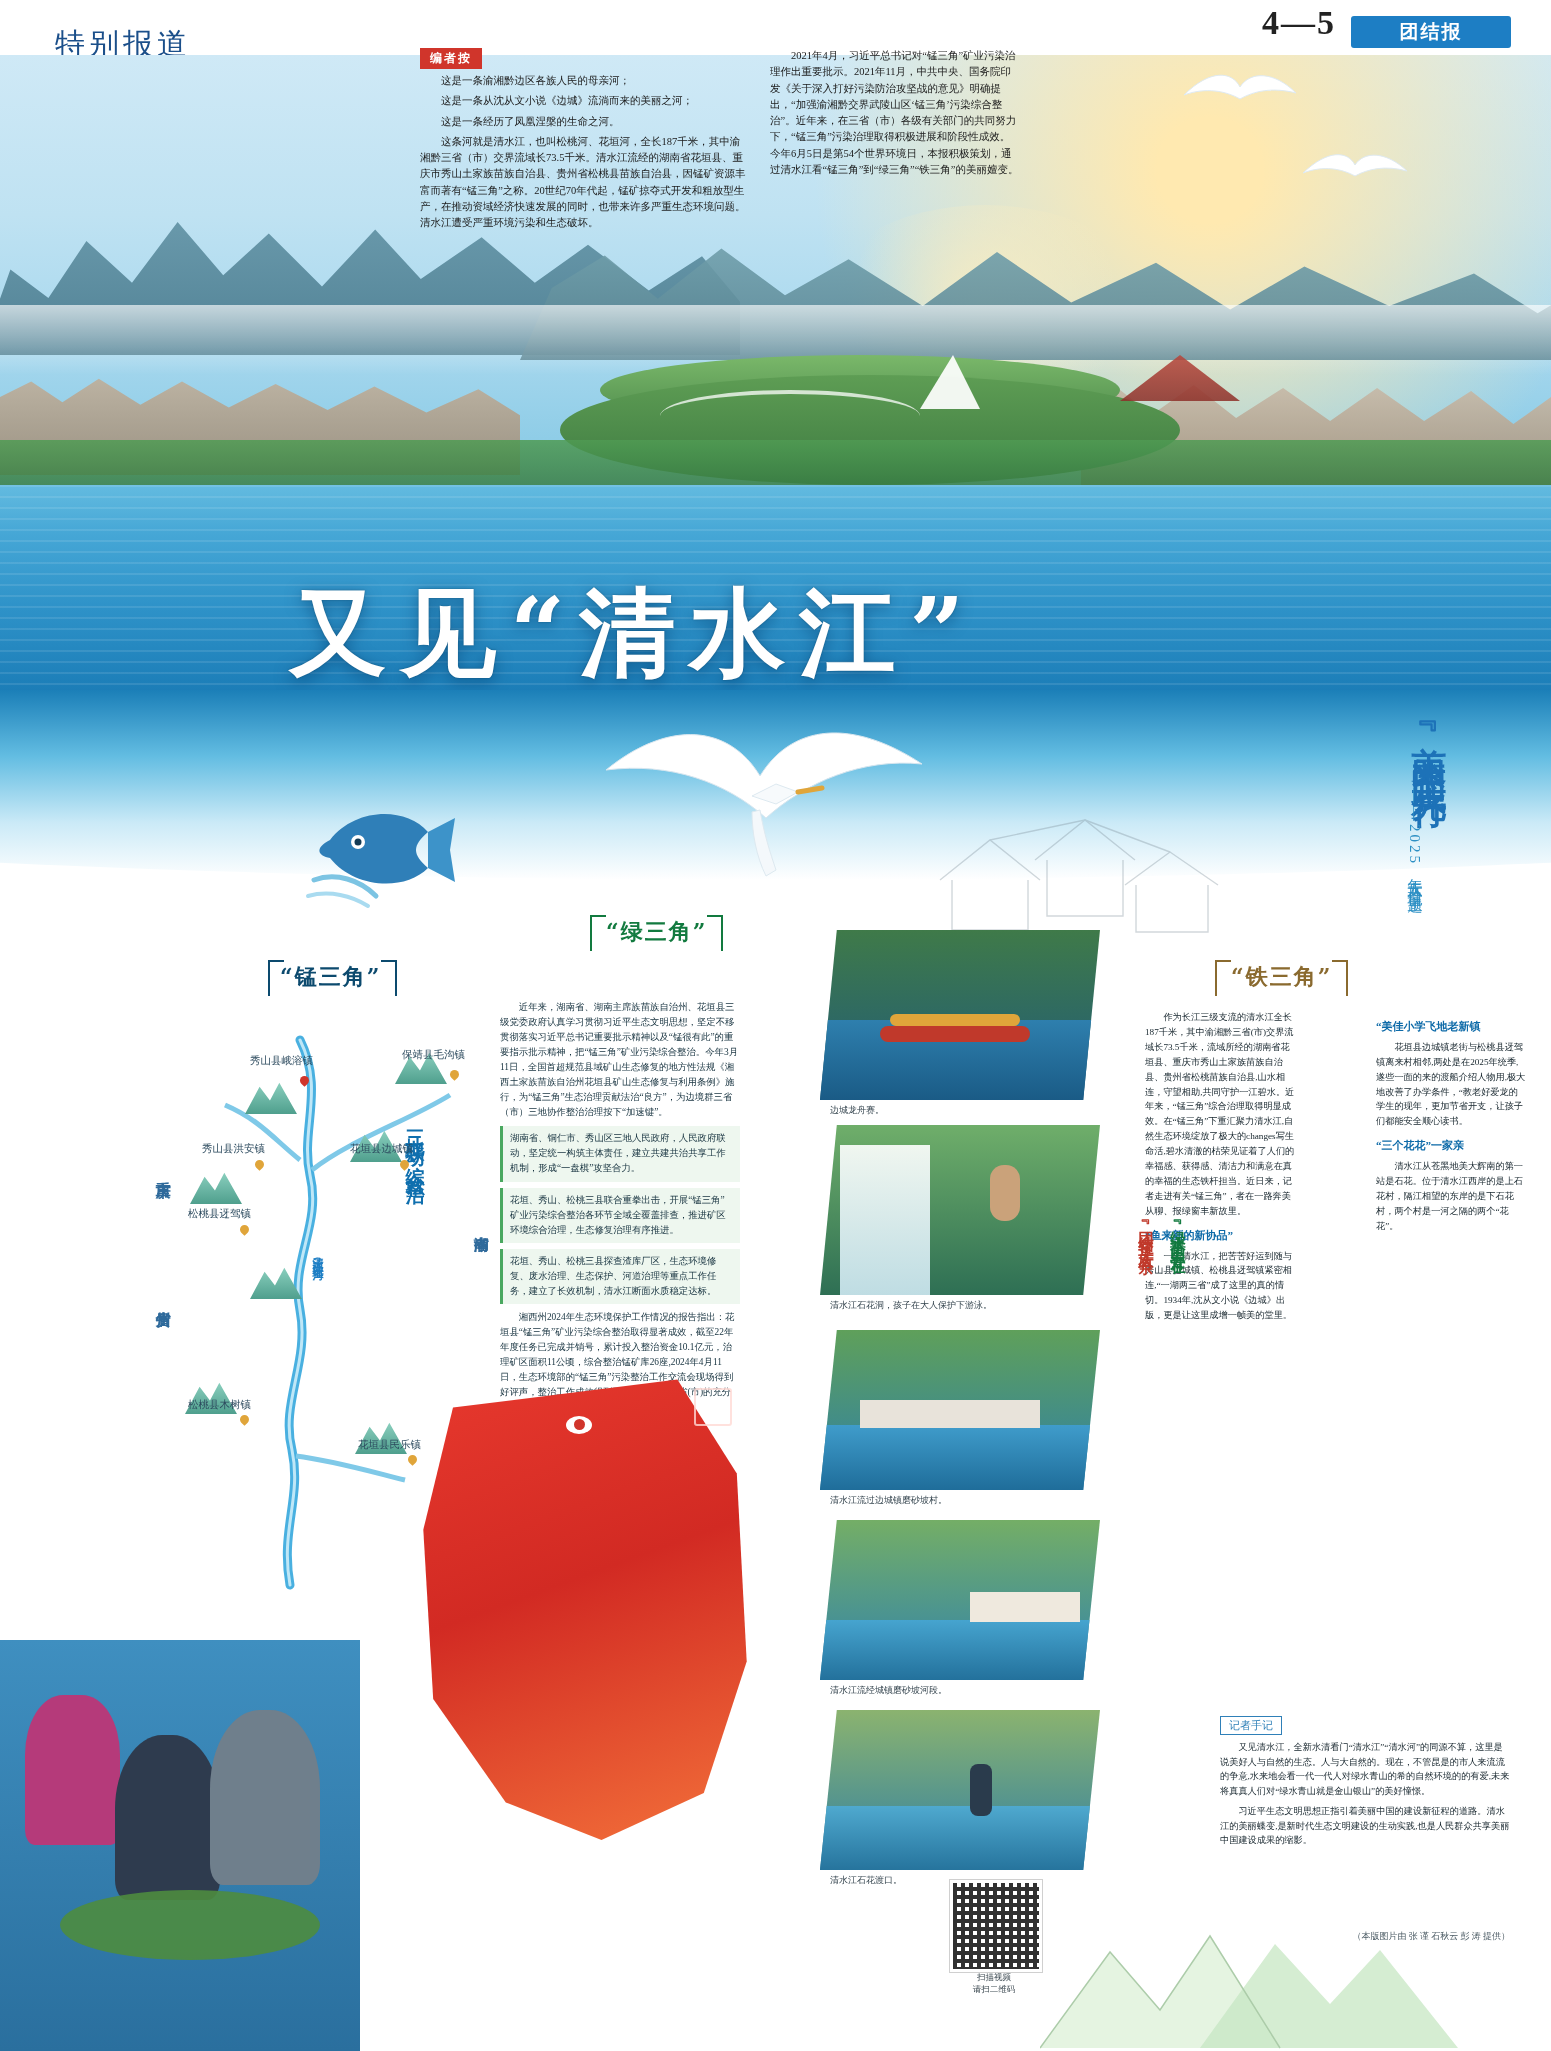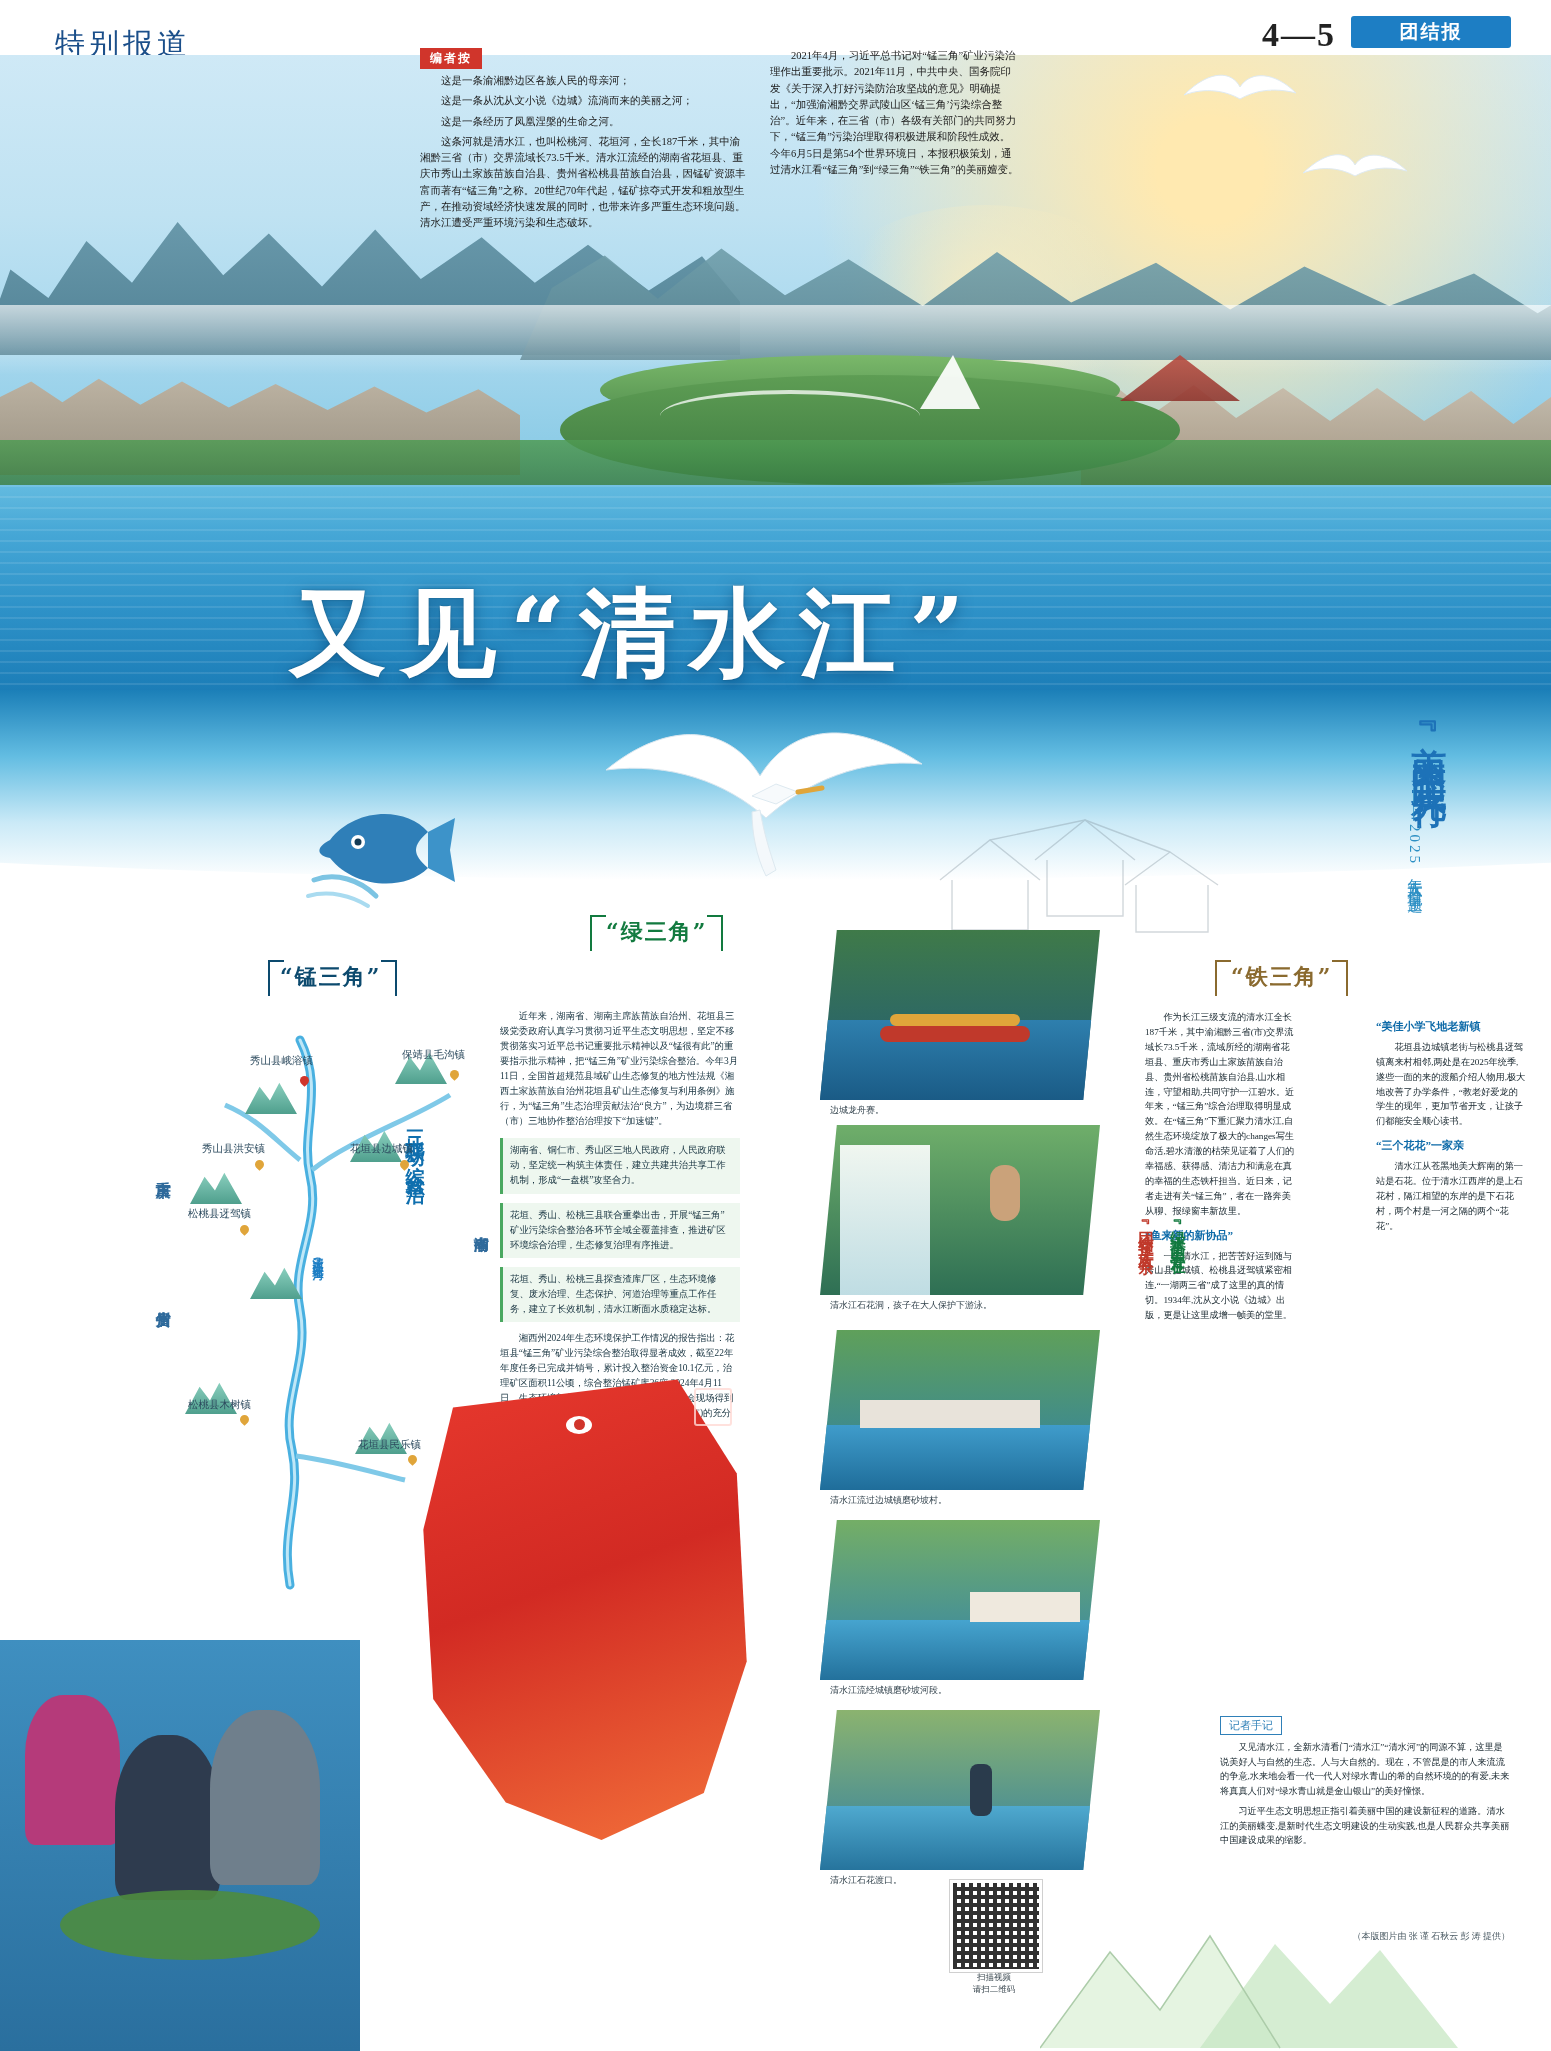--- a/index.html
+++ b/index.html
@@ -8,21 +8,21 @@
     font-family:"Liberation Serif","DejaVu Serif",serif;
     background:#ffffff;color:#13343b;
   }
   
   #page{position:absolute;inset:0;background:#fff;}
   .abs{position:absolute;}
 
   
   #masthead{left:0;top:0;width:1551px;height:58px;background:#fff;}
   #special-report{left:55px;top:24px;font-family:"DejaVu Serif",serif;font-weight:normal;font-size:30px;letter-spacing:4px;color:#1b4f8a;}
-  #pagenum{right:215px;top:16px;font-size:34px;font-weight:bold;color:#222;letter-spacing:2px;}
+  #pagenum{right:215px;top:4px;font-size:34px;font-weight:bold;color:#222;letter-spacing:2px;}
   #nameplate{right:40px;top:16px;width:160px;height:32px;background:#1d7ec4;border-radius:3px;color:#fff;font-size:19px;font-weight:bold;letter-spacing:2px;text-align:center;line-height:32px;}
   #imprint{right:40px;top:54px;width:175px;text-align:right;font-size:8.5px;line-height:1.45;color:#333;}
 
   
   #editor-note{left:420px;top:48px;width:330px;}
   #editor-note .tag{display:inline-block;background:#d0352b;color:#fff;font-size:12px;padding:2px 10px;font-weight:bold;letter-spacing:2px;}
   #editor-note p{margin:4px 0 0 0;font-size:10.5px;line-height:1.55;color:#1b1b1b;text-indent:2em;}
   #lead-col{left:770px;top:48px;width:250px;font-size:10.5px;line-height:1.55;color:#1b1b1b;}
   #lead-col p{margin:0 0 5px 0;text-indent:2em;}
 
@@ -114,21 +114,21 @@
   #map-area .mt{position:absolute;width:52px;height:34px;
     background:linear-gradient(180deg,#8fd3c2,#4f9f8d);
     clip-path:polygon(0 100%,28% 20%,48% 60%,66% 8%,100% 100%);}
   #river-path{position:absolute;left:0;top:0;}
 
   #three-link{left:395px;top:1115px;width:34px;font-size:19px;font-weight:bold;color:#0f6fae;
     writing-mode:vertical-rl;letter-spacing:6px;line-height:1.45;font-family:"DejaVu Serif",serif;}
 
   
   #green-col{left:500px;top:1000px;width:240px;}
-  #green-col p{font-size:9.4px;line-height:1.6;color:#16323f;margin:9px 0 6px 0;text-indent:2em;}
+  #green-col p{font-size:9.4px;line-height:1.6;color:#16323f;margin:0 0 6px 0;text-indent:2em;}
   #green-col .bullet{background:#eef7ef;border-left:3px solid #4aa860;padding:5px 7px;text-indent:0;}
 
   
   #fish-callout{left:420px;top:1370px;width:330px;height:470px;}
   #fish-body{position:absolute;inset:0;
     background:linear-gradient(160deg,#e8392e 0%,#d22a23 45%,#f3713a 100%);
     clip-path:polygon(10% 8%,78% 2%,96% 22%,99% 62%,86% 90%,55% 100%,26% 92%,4% 70%,1% 34%);
     box-shadow:0 6px 18px rgba(160,30,20,.28);}
   #fish-callout .txt{position:absolute;left:18px;top:34px;width:296px;text-align:center;color:#fff;}
   #fish-callout .l1{font-size:17px;font-weight:bold;letter-spacing:1px;margin-bottom:2px;}

